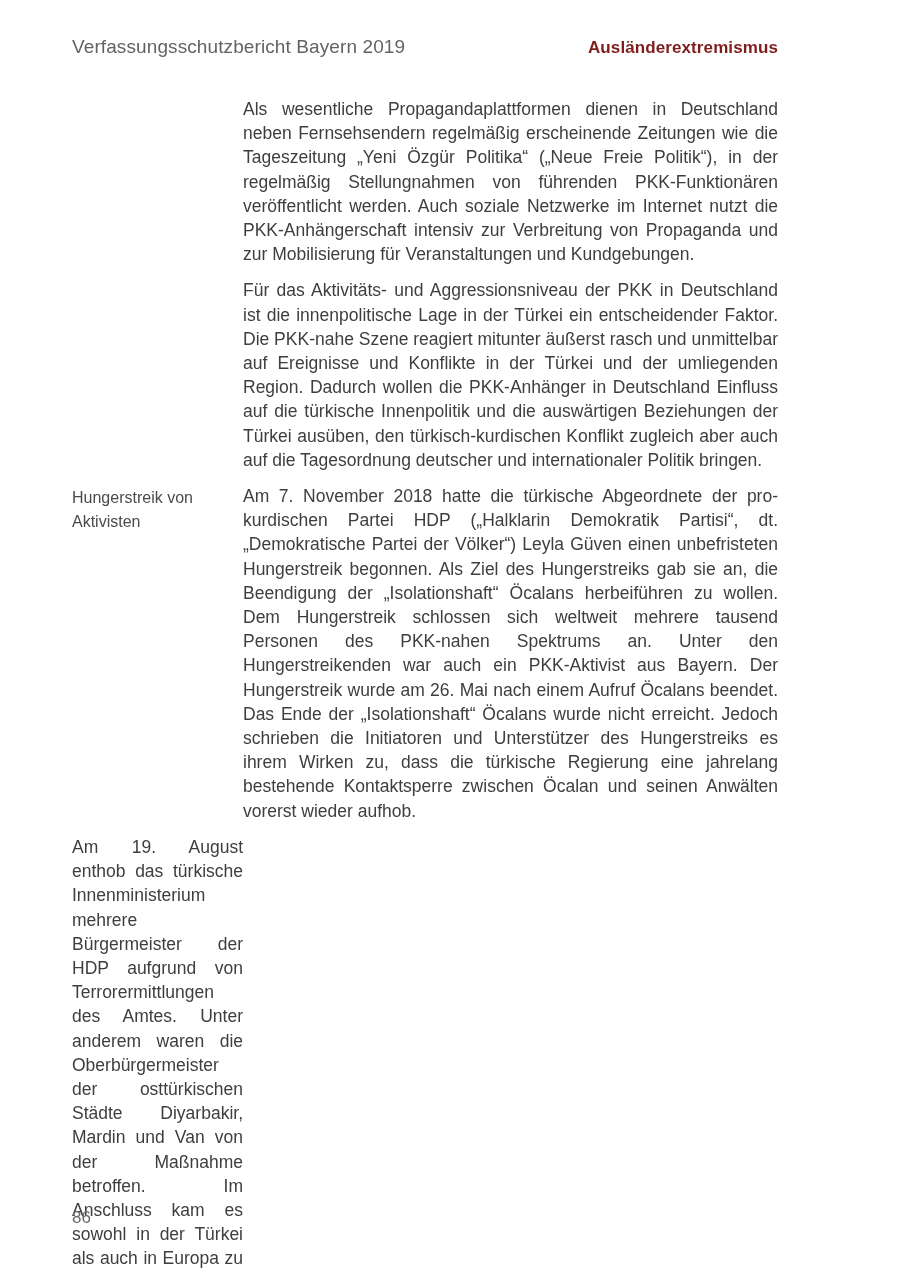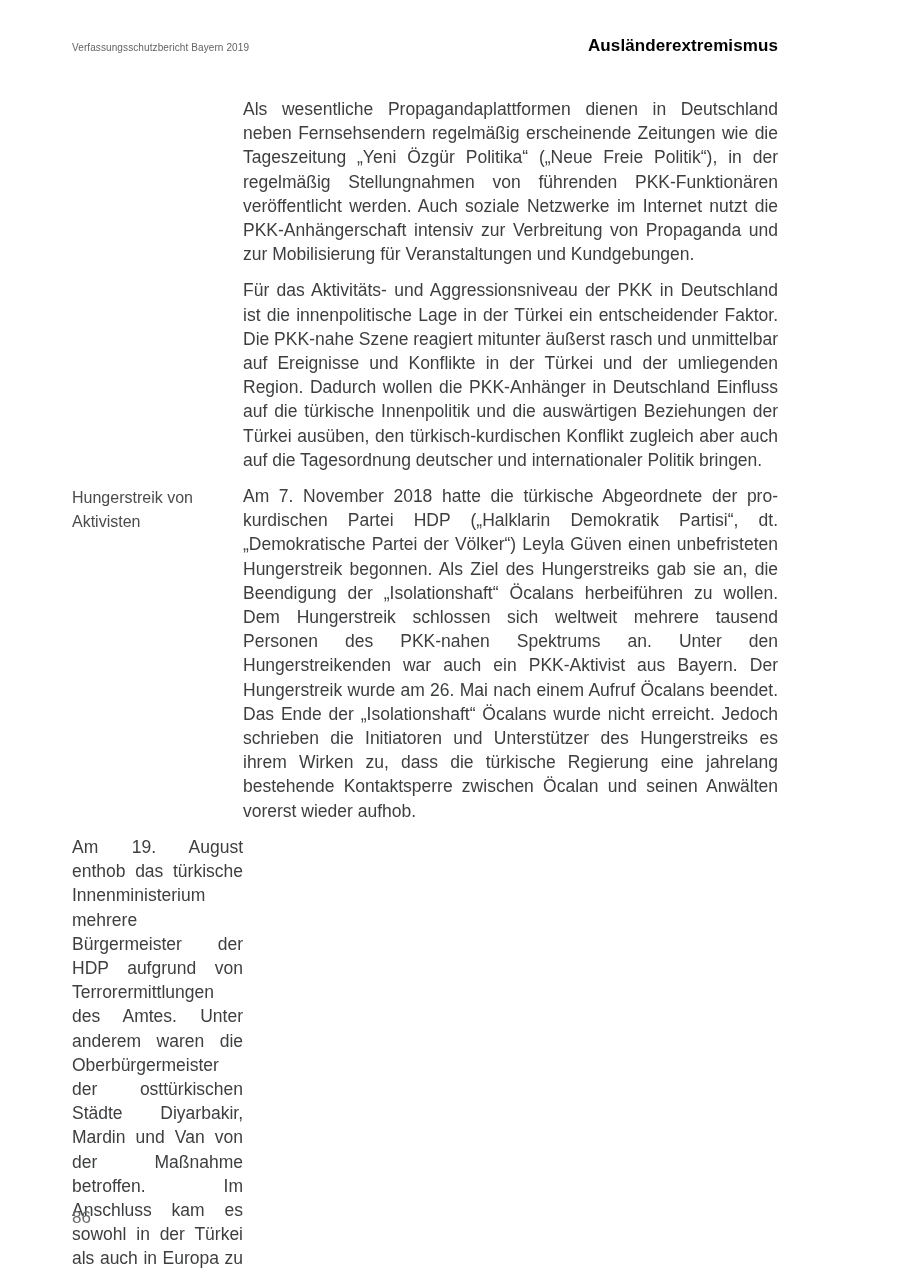--- a/index.html
+++ b/index.html
@@ -19,28 +19,28 @@
   .page-header {
     position: absolute;
     top: 36px;
     left: 72px;
     width: 706px;
     display: flex;
     justify-content: space-between;
     align-items: baseline;
   }
   .header-left {
-    font-size: 10px;
+    font-size: 19px;
     color: #626366;
     letter-spacing: 0.1px;
   }
   .header-right {
     font-size: 17px;
     font-weight: 700;
-    color: #000000;
+    color: #7f1d1d;
     letter-spacing: 0.1px;
     text-align: center;
   }
   .content {
     position: absolute;
     top: 97px;
     left: 72px;
     width: 706px;
   }
   .row {

